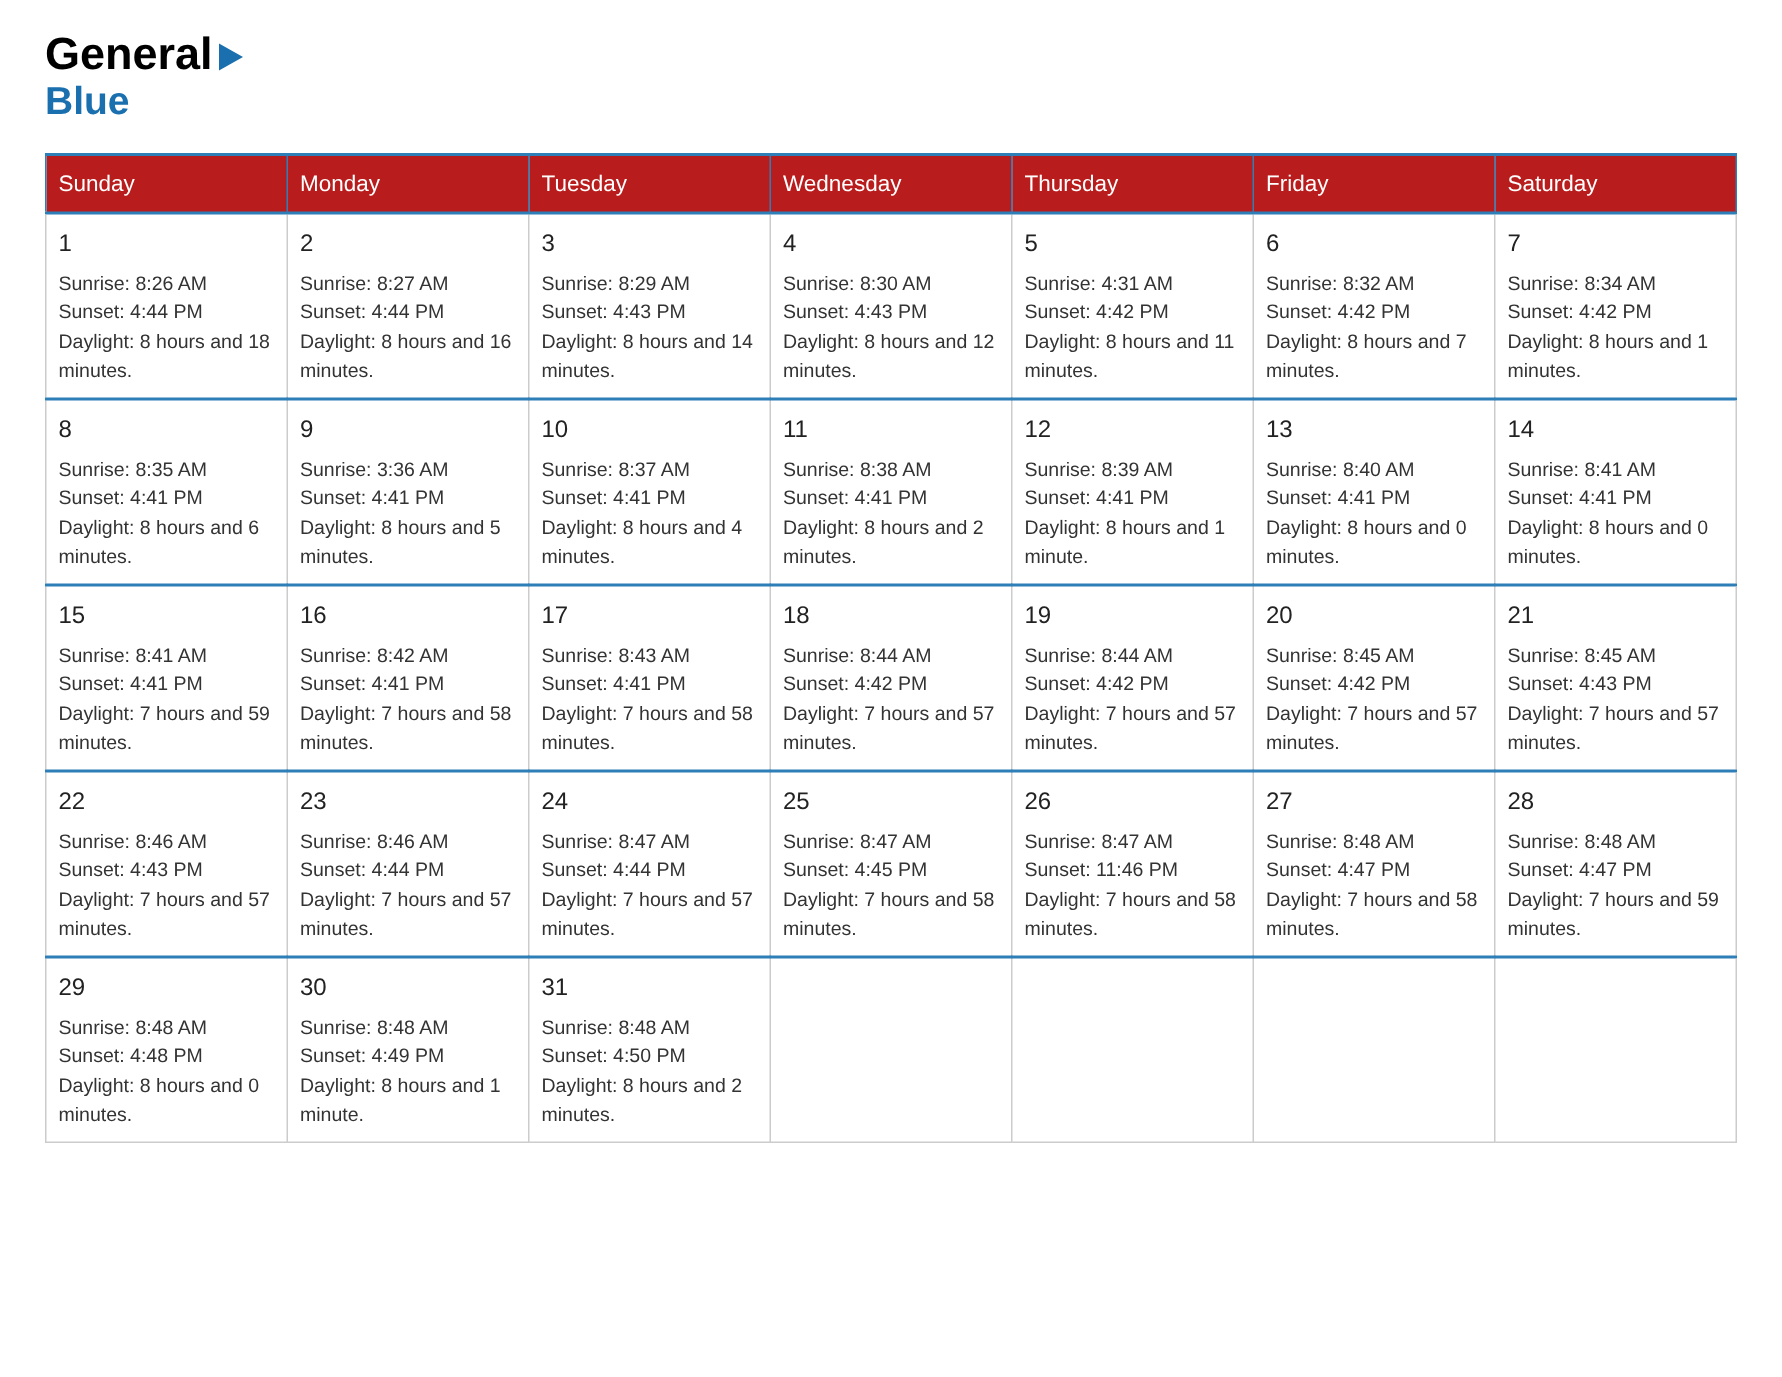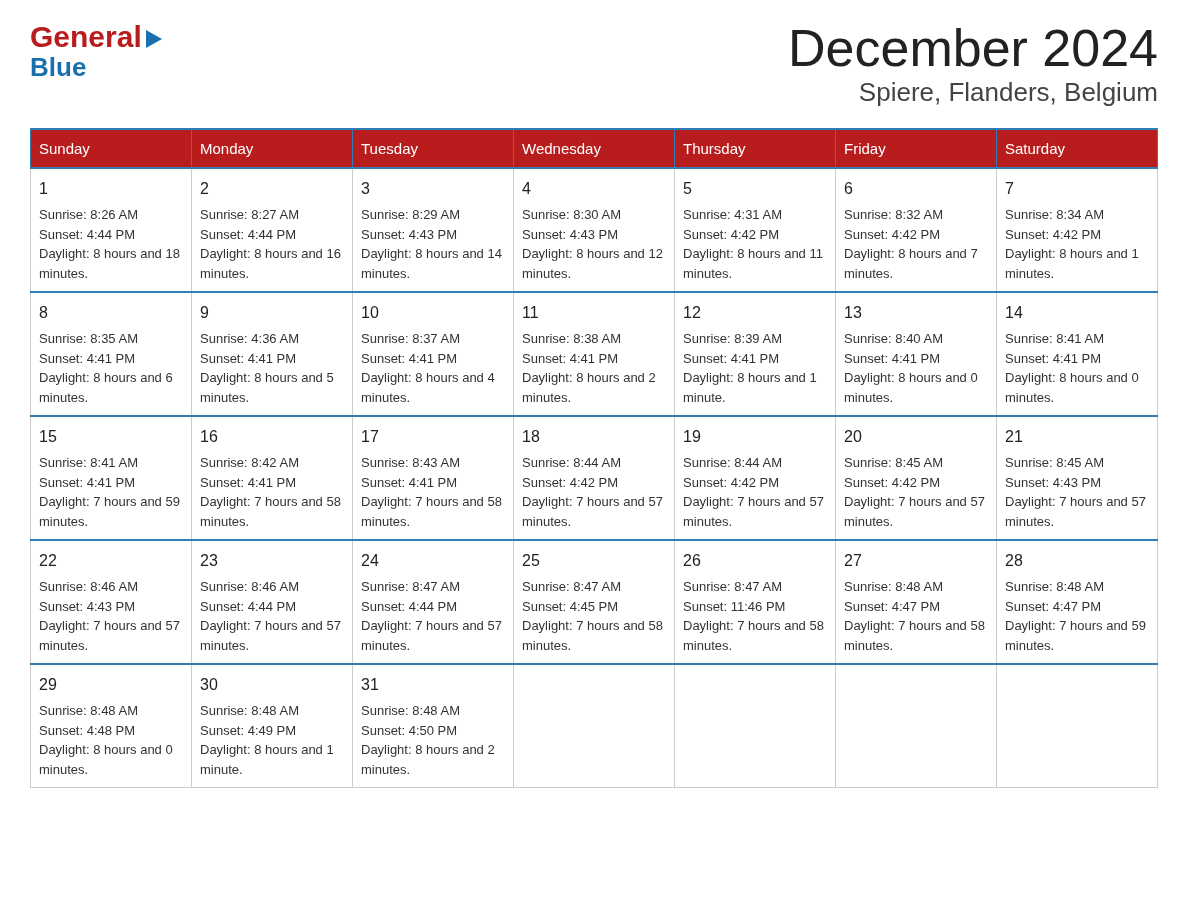--- a/index.html
+++ b/index.html
@@ -72,27 +72,23 @@
     .empty-cell {
       background: #fff;
     }
   </style>
 </head>
 <body>
 
 <div class="header">
   <div class="logo">
     <div style="font-size:30px; font-weight:bold; color:#444; line-height:1.1;">
-      <span style="color:#b91c1c;margin-top:32px;">General</span><span style="display:inline-block; width:0; height:0; border-top:9px solid transparent; border-bottom:9px solid transparent; border-left:16px solid #1a6faf; margin-left:4px; vertical-align:middle;"></span>
+      <span style="color:#000000;margin-top:32px;">General</span><span style="display:inline-block; width:0; height:0; border-top:9px solid transparent; border-bottom:9px solid transparent; border-left:16px solid #1a6faf; margin-left:4px; vertical-align:middle;"></span>
     </div>
     <div style="font-size:26px; font-weight:bold; color:#1a6faf; line-height:1.1;">Blue</div>
-  </div>
-  <div class="title-block">
-    <h1>December 2024</h1>
-    <h2>Spiere, Flanders, Belgium</h2>
   </div>
 </div>
 
 <table class="calendar">
   <thead>
     <tr>
       <th>Sunday</th>
       <th>Monday</th>
       <th>Tuesday</th>
       <th>Wednesday</th>
@@ -106,21 +102,21 @@
         <td><span class="day-number">1</span><span>Sunrise: 8:26 AM</span><br><span>Sunset: 4:44 PM</span><br><span>Daylight: 8 hours and 18 minutes.</span></td>
         <td><span class="day-number">2</span><span>Sunrise: 8:27 AM</span><br><span>Sunset: 4:44 PM</span><br><span>Daylight: 8 hours and 16 minutes.</span></td>
         <td><span class="day-number">3</span><span>Sunrise: 8:29 AM</span><br><span>Sunset: 4:43 PM</span><br><span>Daylight: 8 hours and 14 minutes.</span></td>
         <td><span class="day-number">4</span><span>Sunrise: 8:30 AM</span><br><span>Sunset: 4:43 PM</span><br><span>Daylight: 8 hours and 12 minutes.</span></td>
         <td><span class="day-number">5</span><span>Sunrise: 4:31 AM</span><br><span>Sunset: 4:42 PM</span><br><span>Daylight: 8 hours and 11 minutes.</span></td>
         <td><span class="day-number">6</span><span>Sunrise: 8:32 AM</span><br><span>Sunset: 4:42 PM</span><br><span>Daylight: 8 hours and 7 minutes.</span></td>
         <td><span class="day-number">7</span><span>Sunrise: 8:34 AM</span><br><span>Sunset: 4:42 PM</span><br><span>Daylight: 8 hours and 1 minutes.</span></td>
       </tr>
       <tr>
         <td><span class="day-number">8</span><span>Sunrise: 8:35 AM</span><br><span>Sunset: 4:41 PM</span><br><span>Daylight: 8 hours and 6 minutes.</span></td>
-        <td><span class="day-number">9</span><span>Sunrise: 4:36 AM</span><br><span>Sunset: 4:41 PM</span><br><span>Daylight: 8 hours and 5 minutes.</span></td>
+        <td><span class="day-number">9</span><span>Sunrise: 3:36 AM</span><br><span>Sunset: 4:41 PM</span><br><span>Daylight: 8 hours and 5 minutes.</span></td>
         <td><span class="day-number">10</span><span>Sunrise: 8:37 AM</span><br><span>Sunset: 4:41 PM</span><br><span>Daylight: 8 hours and 4 minutes.</span></td>
         <td><span class="day-number">11</span><span>Sunrise: 8:38 AM</span><br><span>Sunset: 4:41 PM</span><br><span>Daylight: 8 hours and 2 minutes.</span></td>
         <td><span class="day-number">12</span><span>Sunrise: 8:39 AM</span><br><span>Sunset: 4:41 PM</span><br><span>Daylight: 8 hours and 1 minute.</span></td>
         <td><span class="day-number">13</span><span>Sunrise: 8:40 AM</span><br><span>Sunset: 4:41 PM</span><br><span>Daylight: 8 hours and 0 minutes.</span></td>
         <td><span class="day-number">14</span><span>Sunrise: 8:41 AM</span><br><span>Sunset: 4:41 PM</span><br><span>Daylight: 8 hours and 0 minutes.</span></td>
       </tr>
       <tr>
         <td><span class="day-number">15</span><span>Sunrise: 8:41 AM</span><br><span>Sunset: 4:41 PM</span><br><span>Daylight: 7 hours and 59 minutes.</span></td>
         <td><span class="day-number">16</span><span>Sunrise: 8:42 AM</span><br><span>Sunset: 4:41 PM</span><br><span>Daylight: 7 hours and 58 minutes.</span></td>
         <td><span class="day-number">17</span><span>Sunrise: 8:43 AM</span><br><span>Sunset: 4:41 PM</span><br><span>Daylight: 7 hours and 58 minutes.</span></td>

